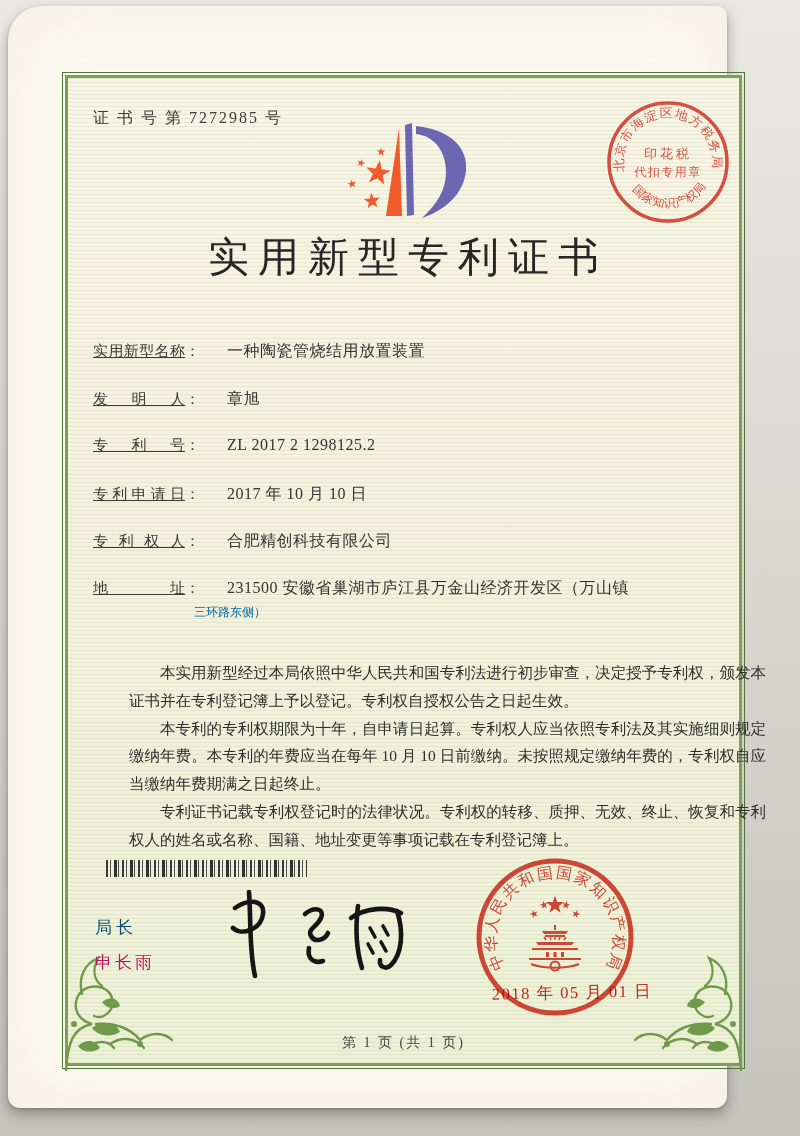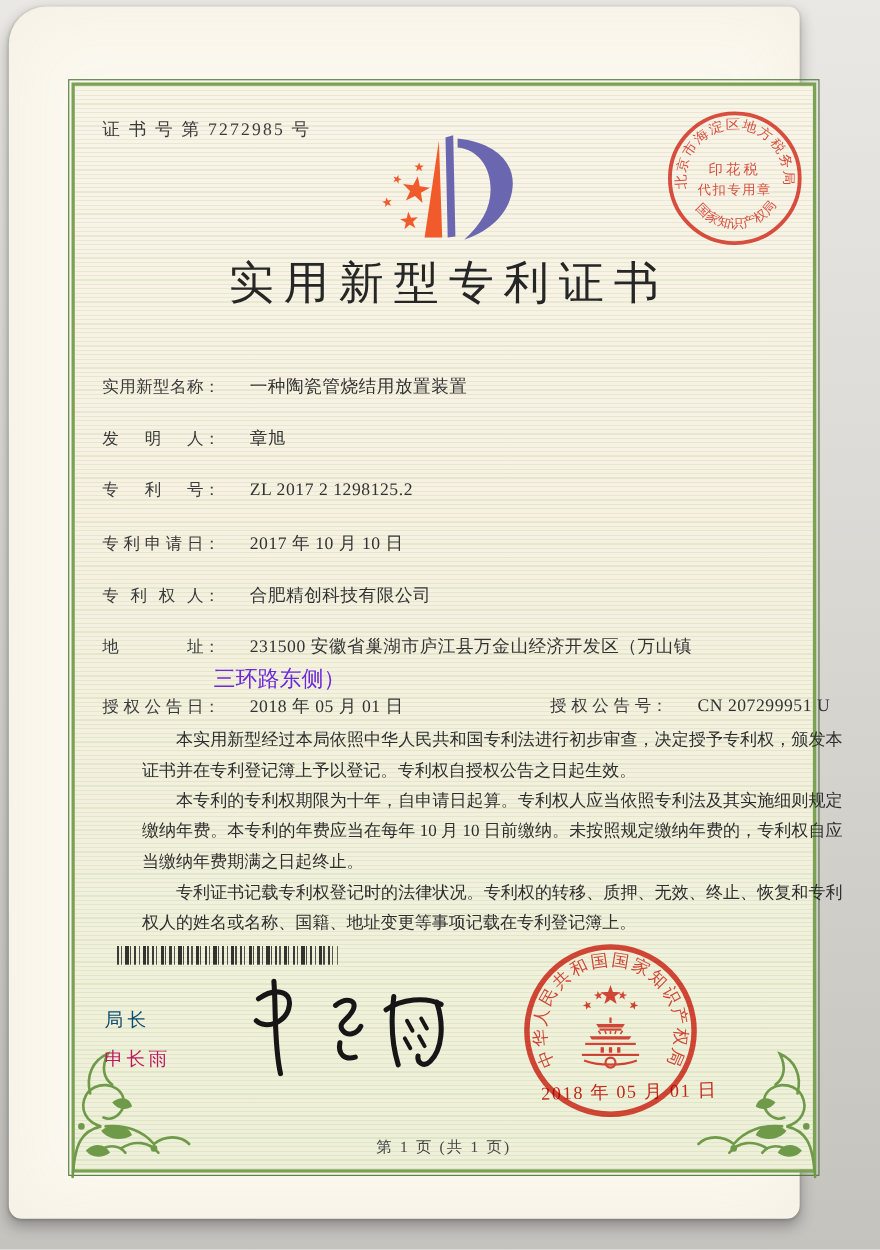--- a/index.html
+++ b/index.html
@@ -31,25 +31,25 @@
   .orn{position:absolute;width:142px;height:142px;z-index:3;}
   .abs{position:absolute;z-index:4;}
   .certno{left:93px;top:108px;font-size:16px;color:#3b3b3b;letter-spacing:2px;}
   .title{
     left:62px;top:230px;width:683px;text-align:center;
     font-size:41px;font-weight:400;color:#262626;letter-spacing:9px;text-indent:9px;
   }
   .frow{left:93px;width:645px;font-size:16px;color:#333;white-space:nowrap;}
   .flabel{
     display:inline-block;width:92px;font-size:15px;color:#3a3a3a;
-    text-align:justify;text-align-last:justify;vertical-align:baseline;
+    text-align:justify;text-align-last:justify;vertical-align:baseline;text-decoration:underline;
   }
   .fcolon{display:inline-block;font-size:15px;color:#3a3a3a;}
   .fvalue{margin-left:27px;letter-spacing:.5px;text-align:center;}
-  .addr2{left:194px;top:604px;font-size:20px;color:#6d28d9;}
+  .addr2{left:194px;top:604px;font-size:12px;color:#0369a1;}
   .pairs{display:inline-block;}
   .pair2{position:absolute;left:407px;top:0;}
   .paras{left:93px;top:659px;width:637px;font-size:15.5px;line-height:27.8px;
     color:#2e2e2e;text-align:justify;margin-left:36px;}
   .paras p{margin:0;text-indent:2em;}
   .barcode{
     left:106px;top:860px;width:201px;height:17px;opacity:.85;
     background:repeating-linear-gradient(90deg,
       #1c1c1c 0 2px, transparent 2px 4px,
       #3a3a3a 4px 5px, transparent 5px 8px,
@@ -145,28 +145,20 @@
   <div class="abs frow" style="top:484px">
     <span class="flabel">专利申请日</span><span class="fcolon">：</span><span class="fvalue">2017 年 10 月 10 日</span>
   </div>
   <div class="abs frow" style="top:531px">
     <span class="flabel">专利权人</span><span class="fcolon">：</span><span class="fvalue">合肥精创科技有限公司</span>
   </div>
   <div class="abs frow" style="top:578px">
     <span class="flabel">地址</span><span class="fcolon">：</span><span class="fvalue">231500 安徽省巢湖市庐江县万金山经济开发区（万山镇</span>
   </div>
   <div class="abs addr2">三环路东侧）</div>
-  <div class="abs frow" style="top:632px">
-    <span class="pairs">
-      <span class="flabel">授权公告日</span><span class="fcolon">：</span><span class="fvalue">2018 年 05 月 01 日</span>
-    </span>
-    <span class="pairs pair2">
-      <span class="flabel">授权公告号</span><span class="fcolon">：</span><span class="fvalue">CN 207299951 U</span>
-    </span>
-  </div>
 
   <div class="abs paras">
     <p>本实用新型经过本局依照中华人民共和国专利法进行初步审查，决定授予专利权，颁发本证书并在专利登记簿上予以登记。专利权自授权公告之日起生效。</p>
     <p>本专利的专利权期限为十年，自申请日起算。专利权人应当依照专利法及其实施细则规定缴纳年费。本专利的年费应当在每年 10 月 10 日前缴纳。未按照规定缴纳年费的，专利权自应当缴纳年费期满之日起终止。</p>
     <p>专利证书记载专利权登记时的法律状况。专利权的转移、质押、无效、终止、恢复和专利权人的姓名或名称、国籍、地址变更等事项记载在专利登记簿上。</p>
   </div>
 
   <div class="abs barcode"></div>
 
   <div class="abs offtitle">局长</div>

